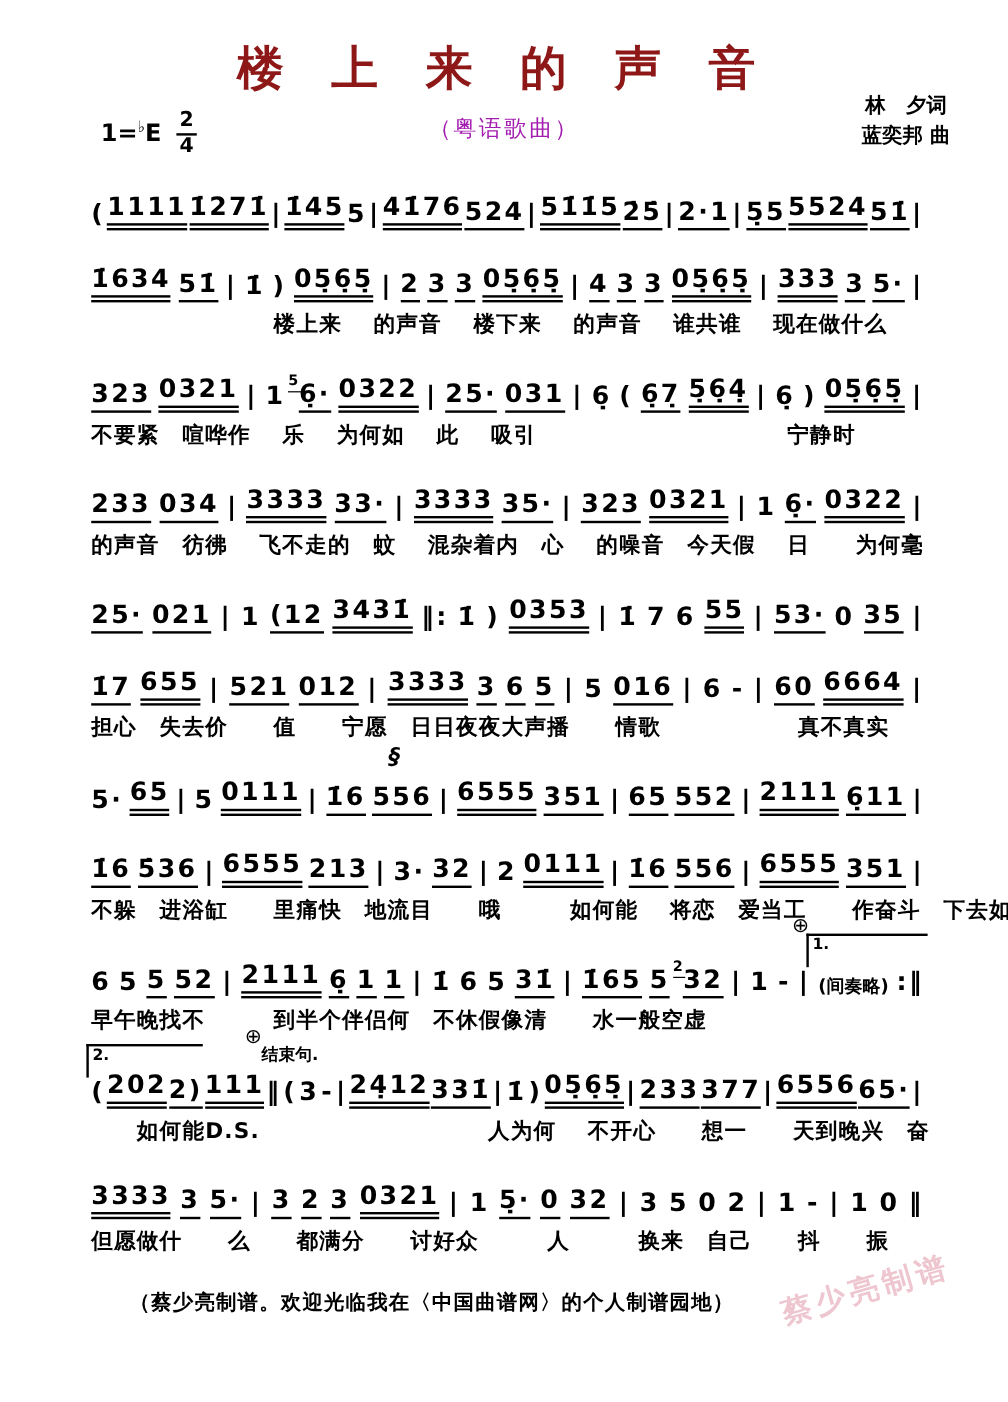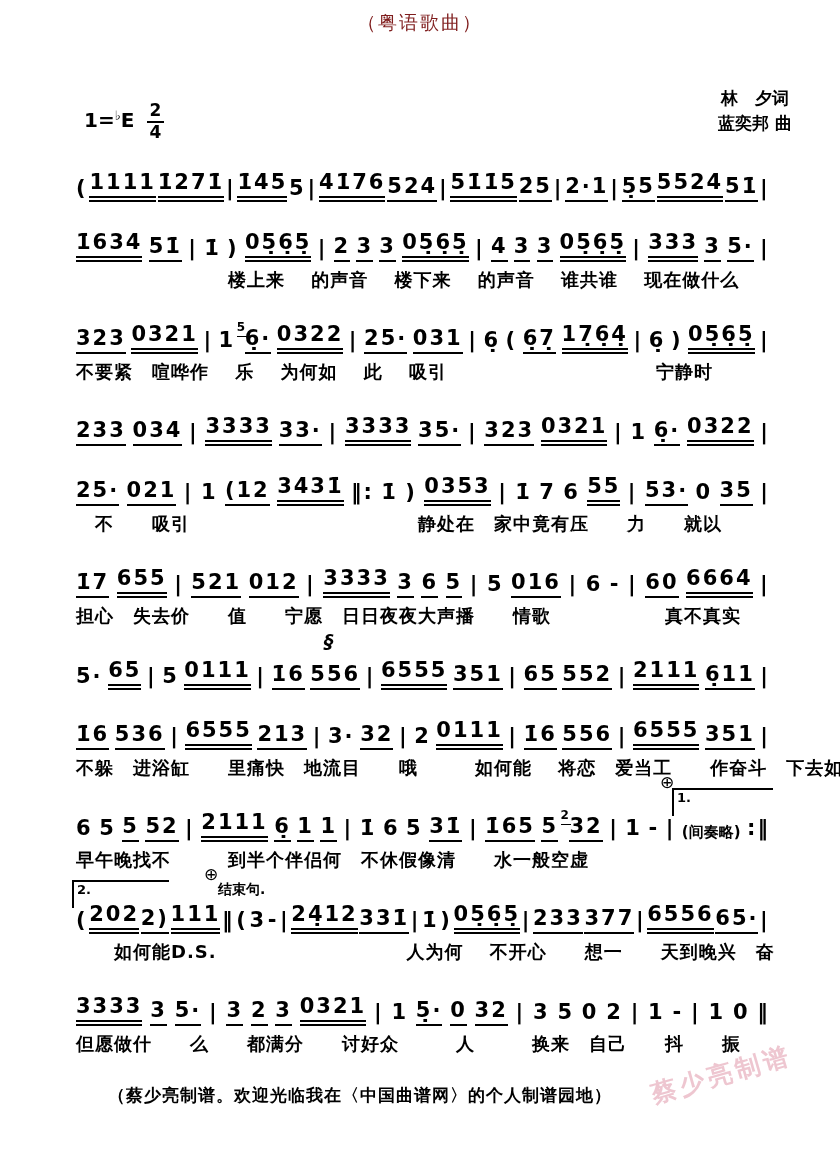--- a/index.html
+++ b/index.html
@@ -1,21 +1,21 @@
 <!DOCTYPE html>
 <html><head>
 <meta charset="utf-8">
 <style>
   html,body{margin:0;padding:0;background:#fff;}
   body{width:840px;height:1168px;position:relative;overflow:hidden;
        font-family:"DejaVu Sans",sans-serif;color:#000;}
   .header{position:relative;height:158px;}
   .title{margin:0;padding-top:30px;text-align:center;font-size:39px;font-weight:bold;
          letter-spacing:13px;color:#8e1818;white-space:nowrap;}
-  .subtitle{margin-top:10px;text-align:center;font-size:19px;color:#7f1d1d;letter-spacing:2px;}
+  .subtitle{margin-top:10px;text-align:center;font-size:19px;color:#a21caf;letter-spacing:2px;}
   .credits{position:absolute;right:48px;top:76px;font-size:17px;font-weight:bold;
            line-height:1.45;text-align:center;white-space:pre;}
   .keysig{position:absolute;left:84px;top:92px;font-size:20px;font-weight:bold;}
   .keysig .flat{vertical-align:super;font-size:13px;}
   .frac{display:inline-block;text-align:center;vertical-align:middle;margin-left:12px;
         font-size:17px;line-height:1.05;font-weight:bold;}
   .frac .num{display:block;border-bottom:2px solid #000;padding:0 3px 1px;}
   .frac .den{display:block;padding-top:1px;}
   .score{}
   .line{position:relative;margin:0 70px 26px 76px;}
@@ -37,20 +37,21 @@
   .caption{text-align:center;padding-right:120px;font-size:17px;font-weight:bold;
            letter-spacing:1px;margin-top:6px;}
   .watermark{position:absolute;left:652px;top:1078px;color:#eec6d0;font-size:25px;
              font-weight:bold;letter-spacing:4px;transform:rotate(-16deg);
              transform-origin:left center;white-space:nowrap;}
 </style>
 </head>
 <body>
 
 <div class="header">
+  <div class="title">楼 上 来 的 声 音</div>
   <div class="subtitle">（粤语歌曲）</div>
   <div class="keysig"><span>1=</span><span class="flat">♭</span><span>E</span><span class="frac"><span class="num">2</span><span class="den">4</span></span></div>
   <div class="credits"><div>林　夕词</div><div>蓝奕邦 曲</div></div>
 </div>
 
 <div class="score">
     <div class="line">
       <div class="notation">
         <span class="tok">(</span>
         <span class="tok u2">1111</span>
@@ -108,21 +109,21 @@
         <span class="tok g">5</span>
         <span class="tok u1">6̣·</span>
         <span class="tok u2">0322</span>
         <span class="tok">|</span>
         <span class="tok u1">25·</span>
         <span class="tok u1">031</span>
         <span class="tok">|</span>
         <span class="tok">6̣</span>
         <span class="tok">(</span>
         <span class="tok u1">6̣7̣</span>
-        <span class="tok u2">17̣6̣4̣</span>
+        <span class="tok u2">5̣6̣4̣</span>
         <span class="tok">|</span>
         <span class="tok">6̣</span>
         <span class="tok">)</span>
         <span class="tok u2">05̣6̣5̣</span>
         <span class="tok">|</span>
       </div>
       <div class="lyrics">不要紧　喧哗作　 乐　 为何如　 此　 吸引　　　　　　　　　　　宁静时</div>
     </div>
     <div class="line">
       <div class="notation">
@@ -136,20 +137,21 @@
         <span class="tok u1">35·</span>
         <span class="tok">|</span>
         <span class="tok u1">323</span>
         <span class="tok u2">0321</span>
         <span class="tok">|</span>
         <span class="tok">1</span>
         <span class="tok u1">6̣·</span>
         <span class="tok u2">0322</span>
         <span class="tok">|</span>
       </div>
+      <div class="lyrics">的声音　彷彿　 飞不走的　蚊　 混杂着内　心　 的噪音　今天假　 日　　为何毫</div>
     </div>
     <div class="line">
       <div class="notation">
         <span class="tok u1">25·</span>
         <span class="tok u1">021</span>
         <span class="tok">|</span>
         <span class="tok">1</span>
         <span class="tok u1">(12</span>
         <span class="tok u2">3431̇</span>
         <span class="tok">‖:</span>
@@ -160,21 +162,20 @@
         <span class="tok">1̇</span>
         <span class="tok">7</span>
         <span class="tok">6</span>
         <span class="tok u2">55</span>
         <span class="tok">|</span>
         <span class="tok u1">53·</span>
         <span class="tok">0</span>
         <span class="tok u1">35</span>
         <span class="tok">|</span>
       </div>
-      <div class="lyrics">　不　　吸引　　　　　　　　　　　　静处在　家中竟有压　　力　　就以</div>
     </div>
     <div class="line">
       <div class="notation">
         <span class="tok u1">1̇7</span>
         <span class="tok u2">655</span>
         <span class="tok">|</span>
         <span class="tok u1">521</span>
         <span class="tok u1">012</span>
         <span class="tok">|</span>
         <span class="tok u2">3333</span>

